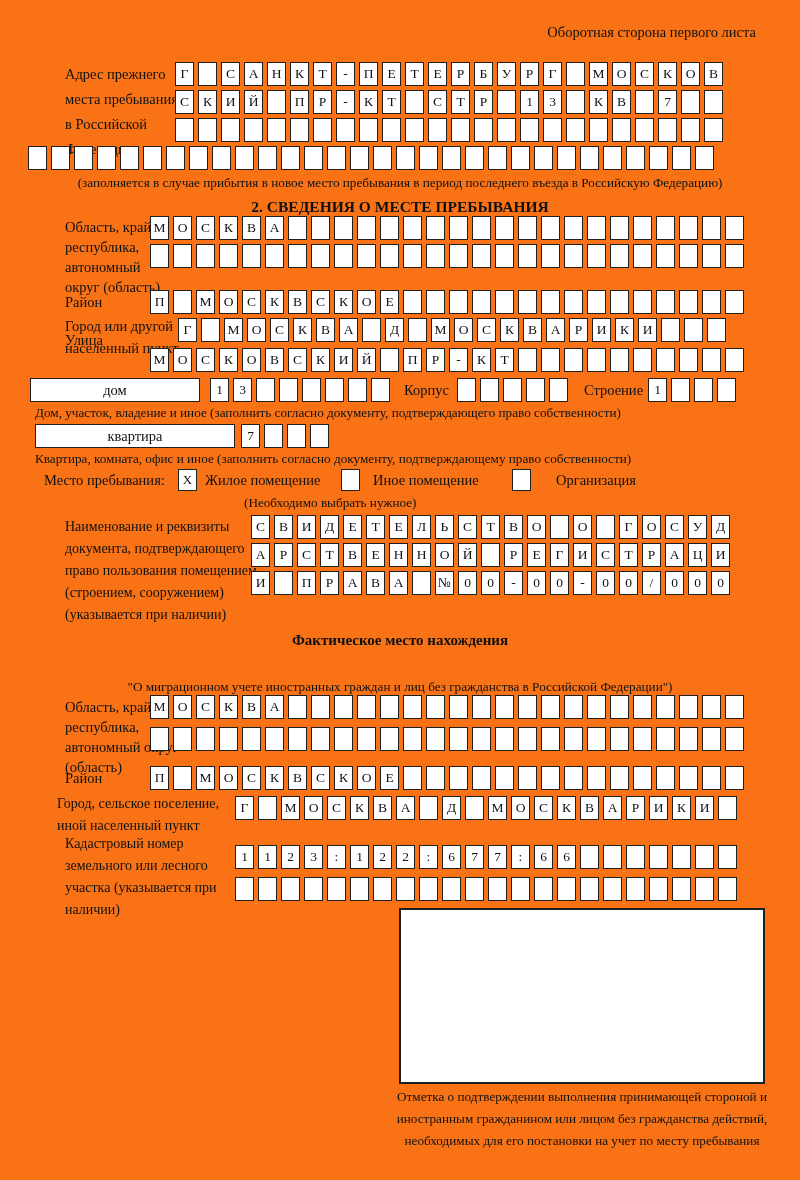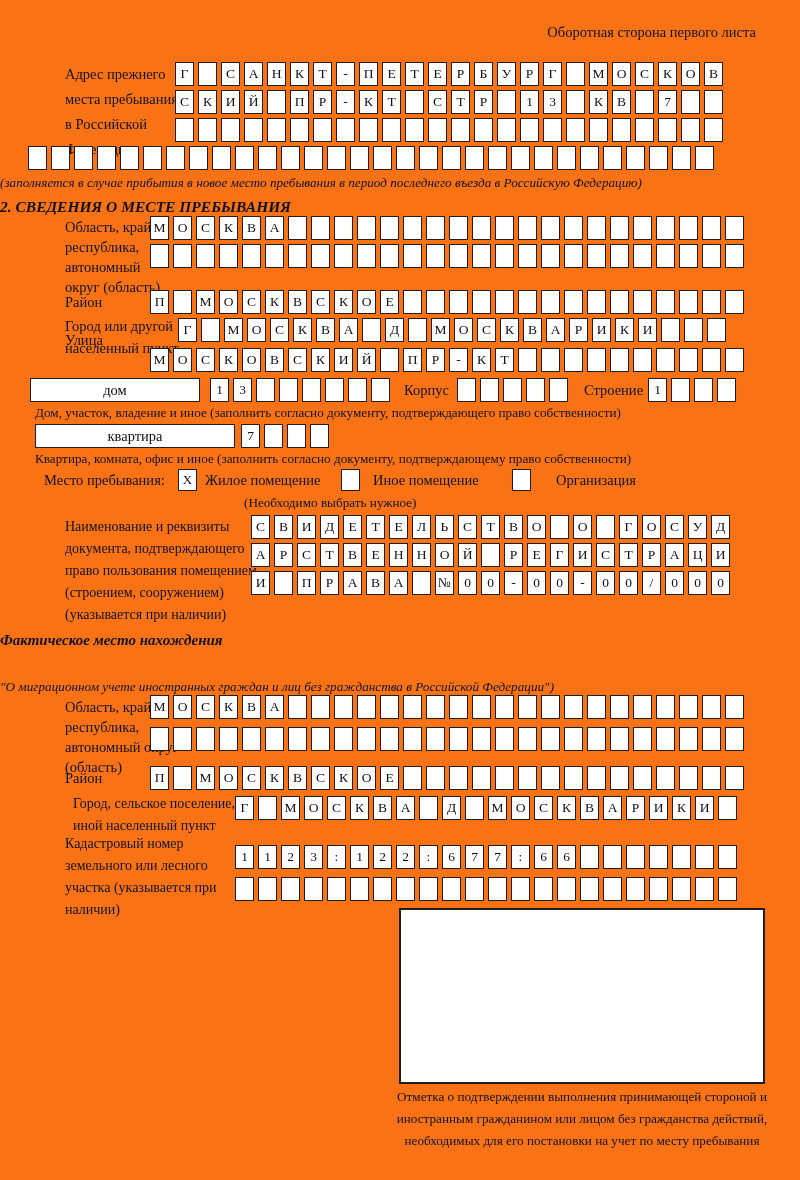--- a/index.html
+++ b/index.html
@@ -1,20 +1,20 @@
 <!DOCTYPE html>
 <html><head>
 <meta charset="utf-8">
 <style>
   html,body{margin:0;padding:0;background:#fff;}
   .page{position:relative;width:800px;height:1180px;background:#f97316;overflow:hidden;
         font-family:"Liberation Serif","DejaVu Serif",serif;color:#111;}
   .lbl{position:absolute;font-size:14.5px;line-height:21px;}
   .note{position:absolute;font-size:13.2px;line-height:17px;}
-  .center{left:0;right:0;text-align:left;font-style:italic;}
+  .center{left:0;right:0;text-align:center;}
   .bold{font-weight:bold;}
   .cells{position:absolute;display:flex;gap:4px;}
   .cell{width:17px;height:22px;border:1.7px solid #1f1f1f;display:flex;align-items:center;
         justify-content:center;font-size:13.5px;background:#fff;flex:none;}
   .widebox{position:absolute;height:22px;border:1.7px solid #1f1f1f;display:flex;
         align-items:center;justify-content:center;font-size:14.5px;background:#fff;}
   .checkbox{position:absolute;width:17px;height:20px;border:1.7px solid #1f1f1f;display:flex;
         align-items:center;justify-content:center;font-size:13px;background:#fff;}
   .bigbox{position:absolute;border:2px solid #1f1f1f;background:#fff;}
   .capwrap{position:absolute;text-align:center;font-size:13.2px;line-height:22px;}
@@ -488,21 +488,21 @@
       <div class="cell"></div>
       <div class="cell"></div>
       <div class="cell"></div>
       <div class="cell"></div>
       <div class="cell"></div>
       <div class="cell"></div>
       <div class="cell"></div>
       <div class="cell"></div>
     </div>
 
-  <div class="lbl" style="top:793px;left:73px;width:175px;line-height:22px;font-size:14px;">Город, сельское поселение, иной населенный пункт</div>
+  <div class="lbl" style="top:793px;left:57px;width:175px;line-height:22px;font-size:14px;">Город, сельское поселение, иной населенный пункт</div>
   <div class="cells" style="top:796px;left:235px;">
       <div class="cell">Г</div>
       <div class="cell"></div>
       <div class="cell">М</div>
       <div class="cell">О</div>
       <div class="cell">С</div>
       <div class="cell">К</div>
       <div class="cell">В</div>
       <div class="cell">А</div>
       <div class="cell"></div>

